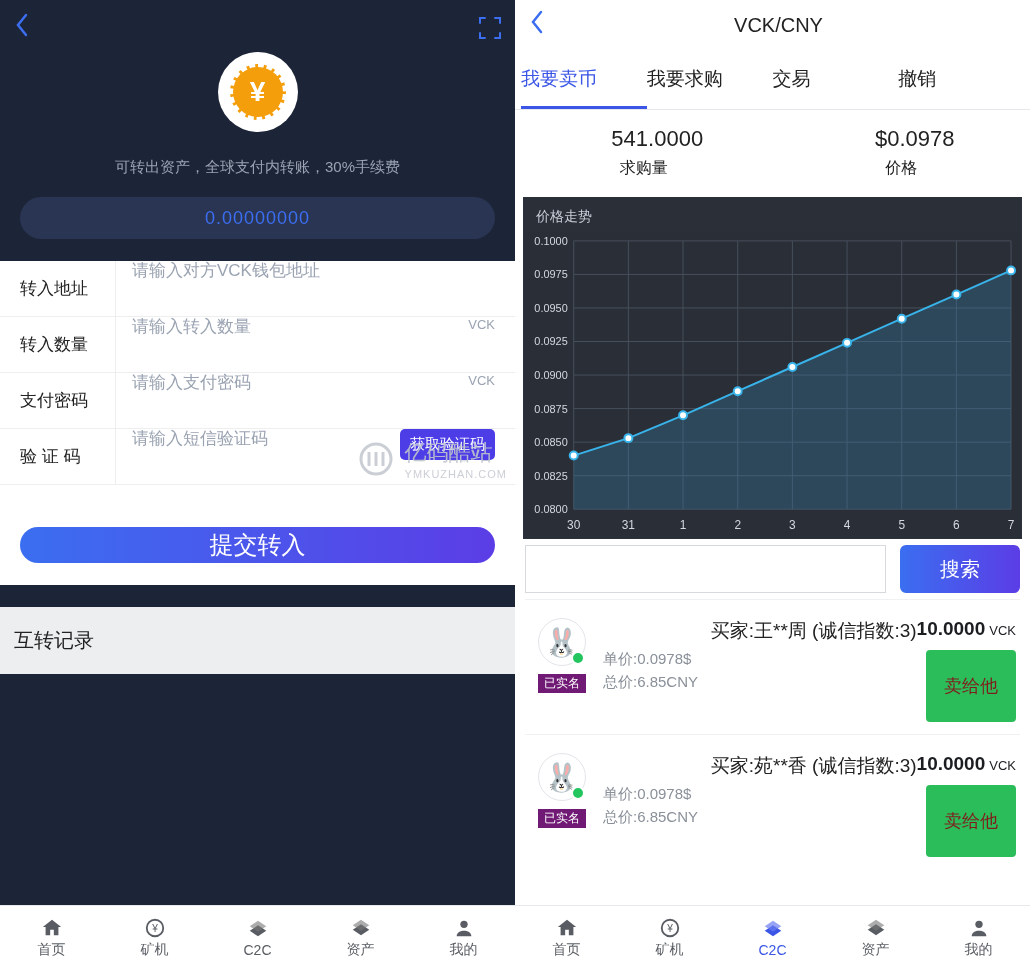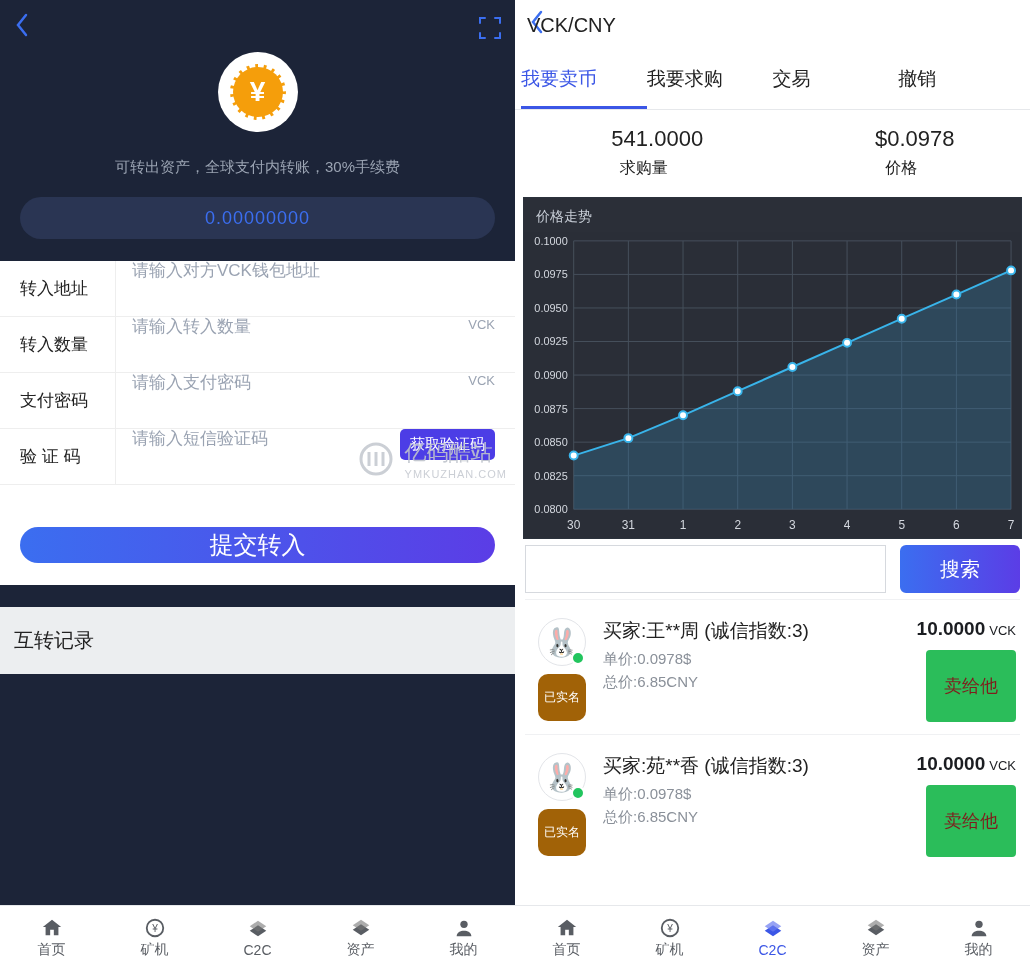--- a/index.html
+++ b/index.html
@@ -29,21 +29,21 @@
   .left .form-and-below { background: #fff; }
   .watermark { position: absolute; right: 8px; top: 438px; color: #bfc4cc; opacity: .9; font-size: 22px; display: flex; align-items: center; gap: 12px; }
   .watermark .sub { font-size: 11px; letter-spacing: 1px; color: #c6cad1; }
   
   .tabbar { height: 64px; border-top: 1px solid #e6e8eb; background: #fff; display: flex; }
   .tab { flex: 1; display: flex; flex-direction: column; align-items: center; justify-content: center; color: #595d63; font-size: 14px; gap: 2px; }
   .tab.active { color: #3b56e6; }
   .tab svg { width: 24px; height: 22px; }
   
   .right .nav2 { height: 50px; display: flex; align-items: center; padding: 0 12px; position: relative; }
-  .right .nav2 .title { position: absolute; left: 12px; right: 0; text-align: left; font-size: 20px; color: #222; }
+  .right .nav2 .title { position: absolute; left: 12px; right: 0; text-align: center; font-size: 20px; color: #222; }
   .tabs2 { display: flex; border-bottom: 1px solid #e6e8eb; padding: 0 6px; }
   .tabs2 .t { flex: 1; text-align: left; padding: 16px 0 14px; font-size: 19px; color: #222; }
   .tabs2 .t.active { color: #3b56e6; border-bottom: 3px solid #3b56e6; }
   .stats { display: flex; padding: 16px 0 18px; }
   .stats .col { flex: 1; text-align: center; }
   .stats .big { font-size: 22px; color: #222; padding-left: 27px; }
   .stats .sub { font-size: 16px; color: #222; margin-top: 6px; }
   .chart-card { margin: 0 8px; border: 1px solid #2b323c; background: #2b2f38; }
   .chart-title { color: #c7cdd6; font-size: 14px; padding: 10px 12px 6px; }
   .chart-area { height: 306px; background: #2a2e37; position: relative; }
@@ -54,23 +54,23 @@
   .searchbar { display: flex; gap: 14px; padding: 6px 10px; }
   .searchbar .sinput { flex: 1; border: 1px solid #d6d9de; height: 48px; }
   .searchbar .sinput input { width: 100%; height: 100%; border: none; outline: none; padding: 0 12px; font-size: 16px; }
   .sbtn { width: 120px; height: 48px; border-radius: 6px; background: linear-gradient(90deg, #3b6ef0 0%, #5b3de6 100%); color: #fff; display: flex; align-items: center; justify-content: center; font-size: 20px; }
   .listing { padding: 0 10px; }
   .card { border-top: 1px solid #f0f1f3; padding: 18px 4px 12px; display: flex; align-items: flex-start; }
   .avatar-col { width: 66px; display: flex; flex-direction: column; align-items: center; gap: 8px; }
   .avatar { width: 48px; height: 48px; border-radius: 50%; background: #fff; border: 1px solid #e3e5e9; position: relative; overflow: visible; display:flex; align-items:center; justify-content:center; }
   .avatar .face { font-size: 28px; }
   .avatar .dot { position: absolute; right: 0; bottom: 0; width: 14px; height: 14px; border-radius: 50%; background: #22c55e; border: 2px solid #fff; }
-  .badge { background: #a16207; color: #fff; font-size: 12px; padding: 15px 6px; border-radius: 10px; }
+  .badge { background: #701a75; color: #fff; font-size: 12px; padding: 1px 6px; border-radius: 0; }
   .mid { flex: 1; padding-left: 8px; color: #222; }
-  .buyer-line { font-size: 19px; margin-bottom: 6px; }
+  .buyer-line { font-size: 19px; margin-bottom: 6px; text-align: right; }
   .price-line { font-size: 15px; color: #8a9099; margin-bottom: 4px; }
   .right-col { display: flex; flex-direction: column; align-items: flex-end; gap: 10px; }
   .amount { font-size: 19px; font-weight: 600; color: #1b1d21; }
   .amount .u { font-size: 13px; font-weight: 500; margin-left: 4px; }
   .sellbtn { background: #2bbd5a; color: #7f1d1d; font-size: 18px; padding: 24px 18px; border-radius: 4px; }
 </style>
 </head>
 <body>
 
 <div class="phone left">

